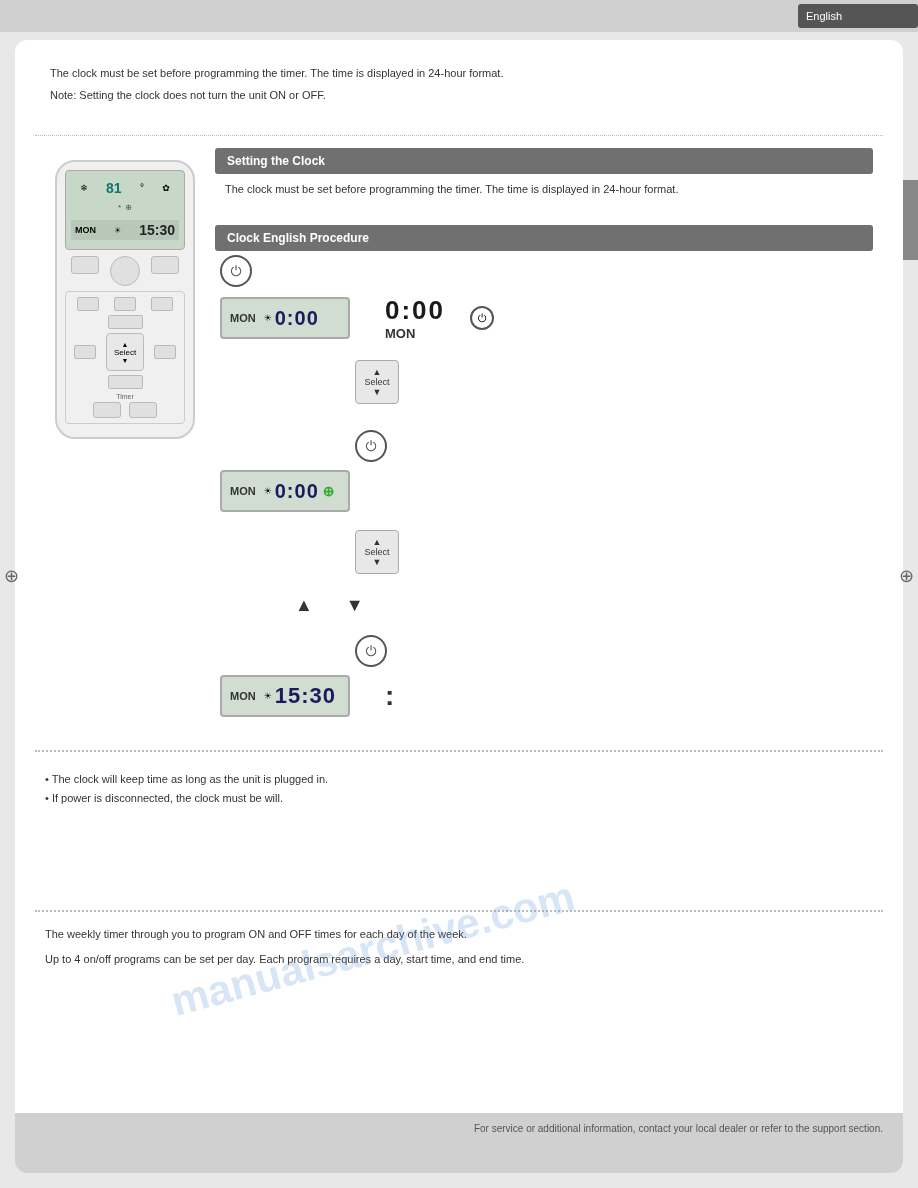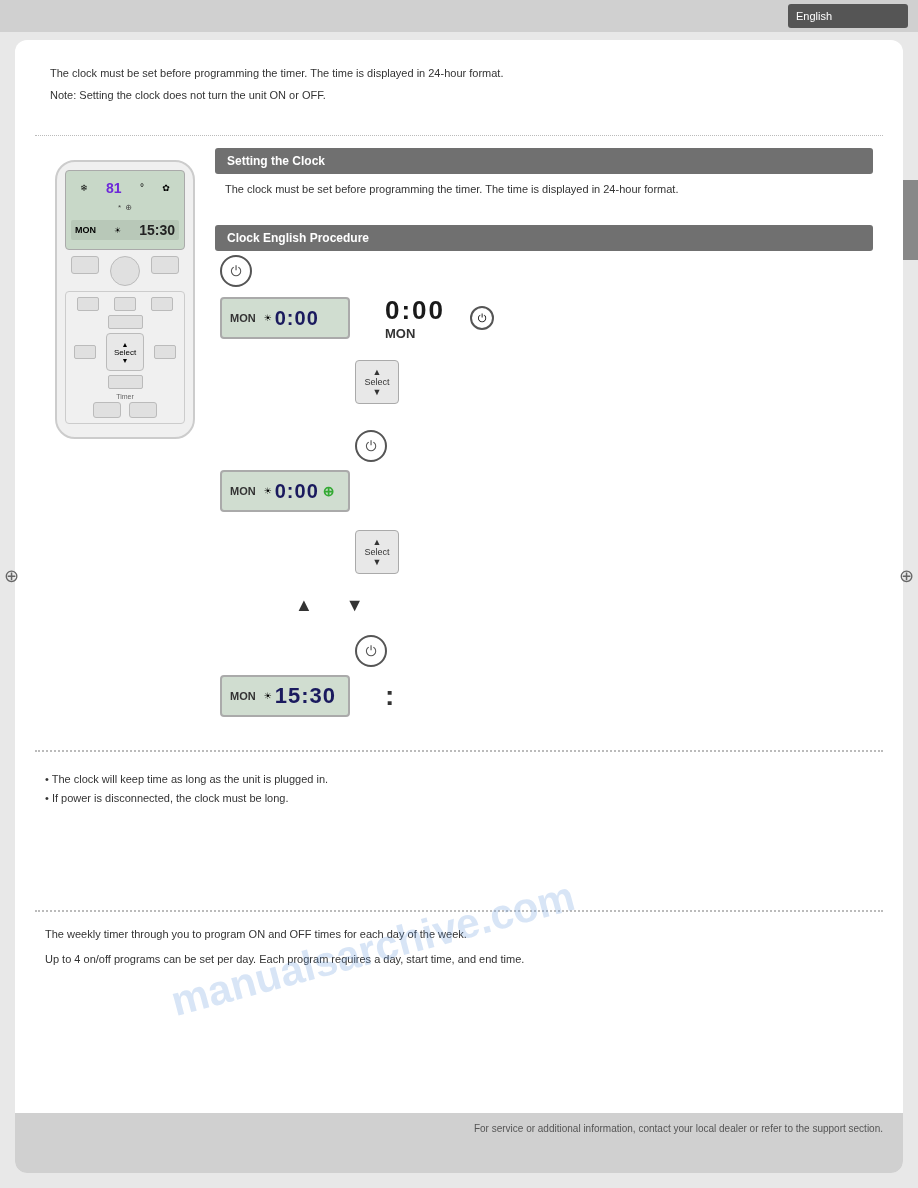--- a/index.html
+++ b/index.html
@@ -14,21 +14,21 @@
 
     
     .top-bar {
       position: absolute;
       top: 0; left: 0; right: 0;
       height: 32px;
       background: #d0d0d0;
     }
     .top-bar-right {
       position: absolute;
-      top: 4px; right: 10px;
+      top: 4px; right: 0;
       width: 120px;
       height: 24px;
       background: #555;
       border-radius: 3px;
     }
 
     
     .right-tab {
       position: absolute;
       top: 180px;
@@ -273,21 +273,21 @@
   </div>
 
   <div style="position:absolute;top:95px;left:20px;right:20px;border-top:1px dotted #bbb;"></div>
 
   <div class="remote-container">
     <div class="remote">
 
       <div class="remote-screen">
         <div class="remote-screen-top">
           <span style="font-size:9px;">❄</span>
-          <span style="font-size:14px;font-weight:bold;color:#6d28d9;">81</span>
+          <span style="font-size:14px;font-weight:bold;color:#0f766e;">81</span>
           <span style="font-size:10px;">°</span>
           <span style="font-size:9px;">✿</span>
         </div>
         <div style="display:flex;align-items:center;justify-content:center;font-size:8px;color:#444;gap:4px;">
           <span>*</span>
           <span>⊕</span>
         </div>
         <div class="remote-screen-bottom">
           <span style="font-size:9px;font-weight:bold;">MON</span>
           <span style="font-size:8px;">☀</span>
@@ -416,21 +416,21 @@
     </div>
     <div style="margin-left:20px;">
       <span style="font-size:28px;font-weight:bold;color:#333;">:</span>
     </div>
   </div>
 
   <div style="position:absolute;top:710px;left:20px;right:20px;border-top:2px dotted #bbb;"></div>
 
   <div style="position:absolute;top:730px;left:30px;right:30px;">
     <p style="font-size:11px;color:#333;line-height:1.7;">• The clock will keep time as long as the unit is plugged in.</p>
-    <p style="font-size:11px;color:#333;line-height:1.7;">• If power is disconnected, the clock must be long.</p>
+    <p style="font-size:11px;color:#333;line-height:1.7;">• If power is disconnected, the clock must be will.</p>
   </div>
 
   <div style="position:absolute;top:870px;left:20px;right:20px;border-top:2px dotted #bbb;"></div>
 
   <div style="position:absolute;top:885px;left:30px;right:30px;">
     <p style="font-size:11px;color:#333;line-height:1.7;">The weekly timer through you to program ON and OFF times for each day of the week.</p>
     <p style="font-size:11px;color:#333;line-height:1.7;margin-top:6px;">Up to 4 on/off programs can be set per day. Each program requires a day, start time, and end time.</p>
   </div>
 
   <div class="watermark">manualsarchive.com</div>

